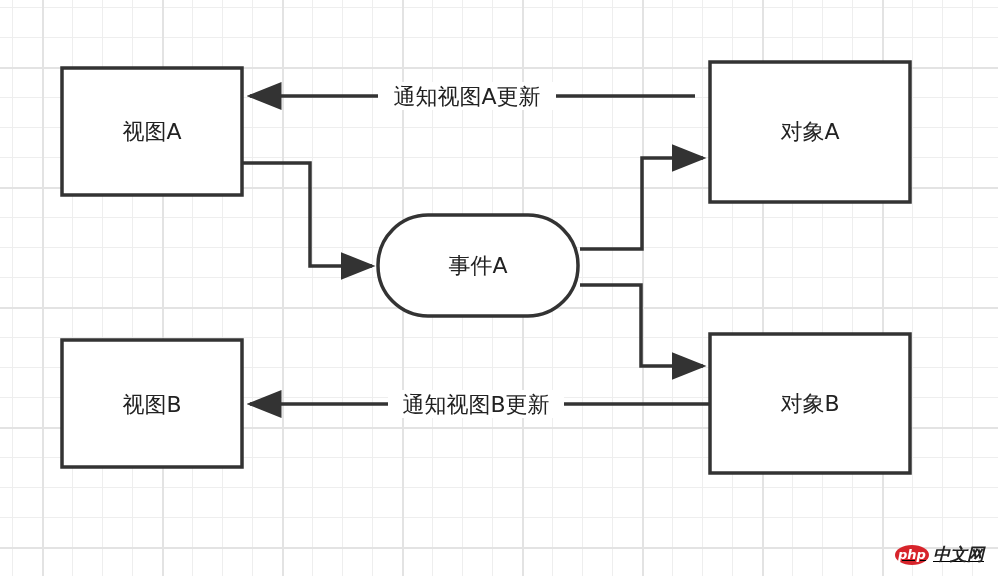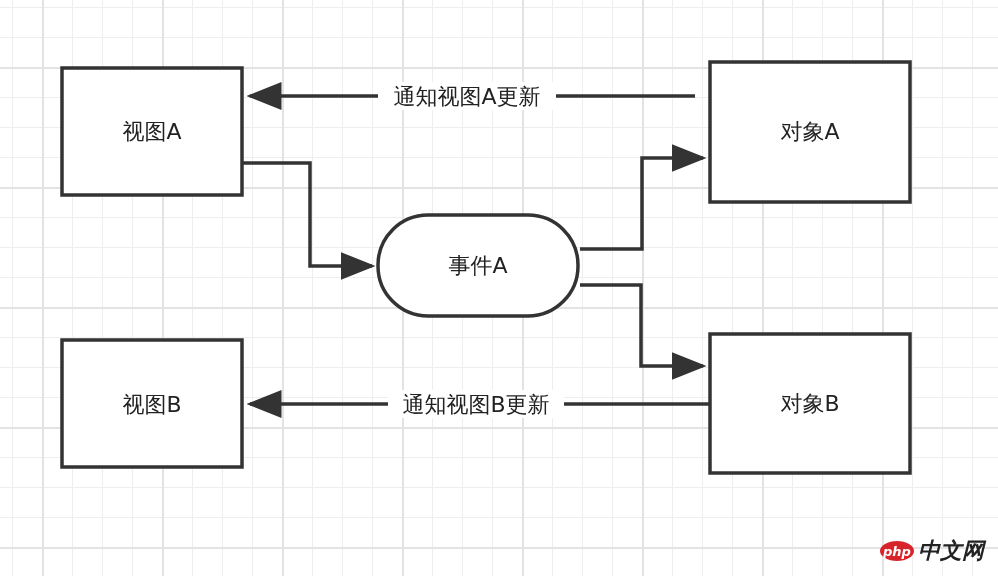--- a/index.html
+++ b/index.html
@@ -15,28 +15,28 @@
       background-position: 42px 67px, 42px 67px, 12px 7px, 12px 7px;
       font-family: "DejaVu Sans", sans-serif;
     }
     svg#diagram { position: absolute; left: 0; top: 0; }
     .node-box { fill: #ffffff; stroke: #333333; stroke-width: 3.5; }
     .edge { fill: none; stroke: #333333; stroke-width: 3.5; stroke-linejoin: miter; }
     .node-label { font-family: "DejaVu Sans", sans-serif; font-size: 22px; fill: #222222; text-anchor: middle; dominant-baseline: central; }
     .edge-label { font-family: "DejaVu Sans", sans-serif; font-size: 22px; fill: #222222; text-anchor: middle; dominant-baseline: central; }
     .label-bg { fill: #ffffff; }
     .watermark {
-      position: absolute; right: 14px; bottom: 10px; display: flex; align-items: center; gap: 4px;
+      position: absolute; right: 14px; bottom: 10px; display: flex; align-items: center; gap: 4px; text-decoration: underline;
     }
     .wm-badge {
       background: #d7242b; color: #ffffff; border-radius: 50%; width: 34px; height: 20px;
       display: flex; align-items: center; justify-content: center;
       font-family: "DejaVu Sans", sans-serif; font-size: 13px; font-style: italic; font-weight: bold;
     }
-    .wm-text { font-family: "DejaVu Sans", sans-serif; font-size: 22px; color: #222222; font-weight: bold; font-style: italic; }
+    .wm-text { font-family: "DejaVu Sans", sans-serif; font-size: 17px; color: #222222; font-weight: bold; font-style: italic; }
   </style>
 </head>
 <body>
 
 <svg id="diagram" width="998" height="576" viewBox="0 0 998 576">
   <defs>
     <marker id="arrow" markerWidth="10" markerHeight="8" refX="9" refY="4" orient="auto" markerUnits="strokeWidth">
       <path d="M0,0 L10,4 L0,8 z" fill="#333333"></path>
     </marker>
   </defs>

